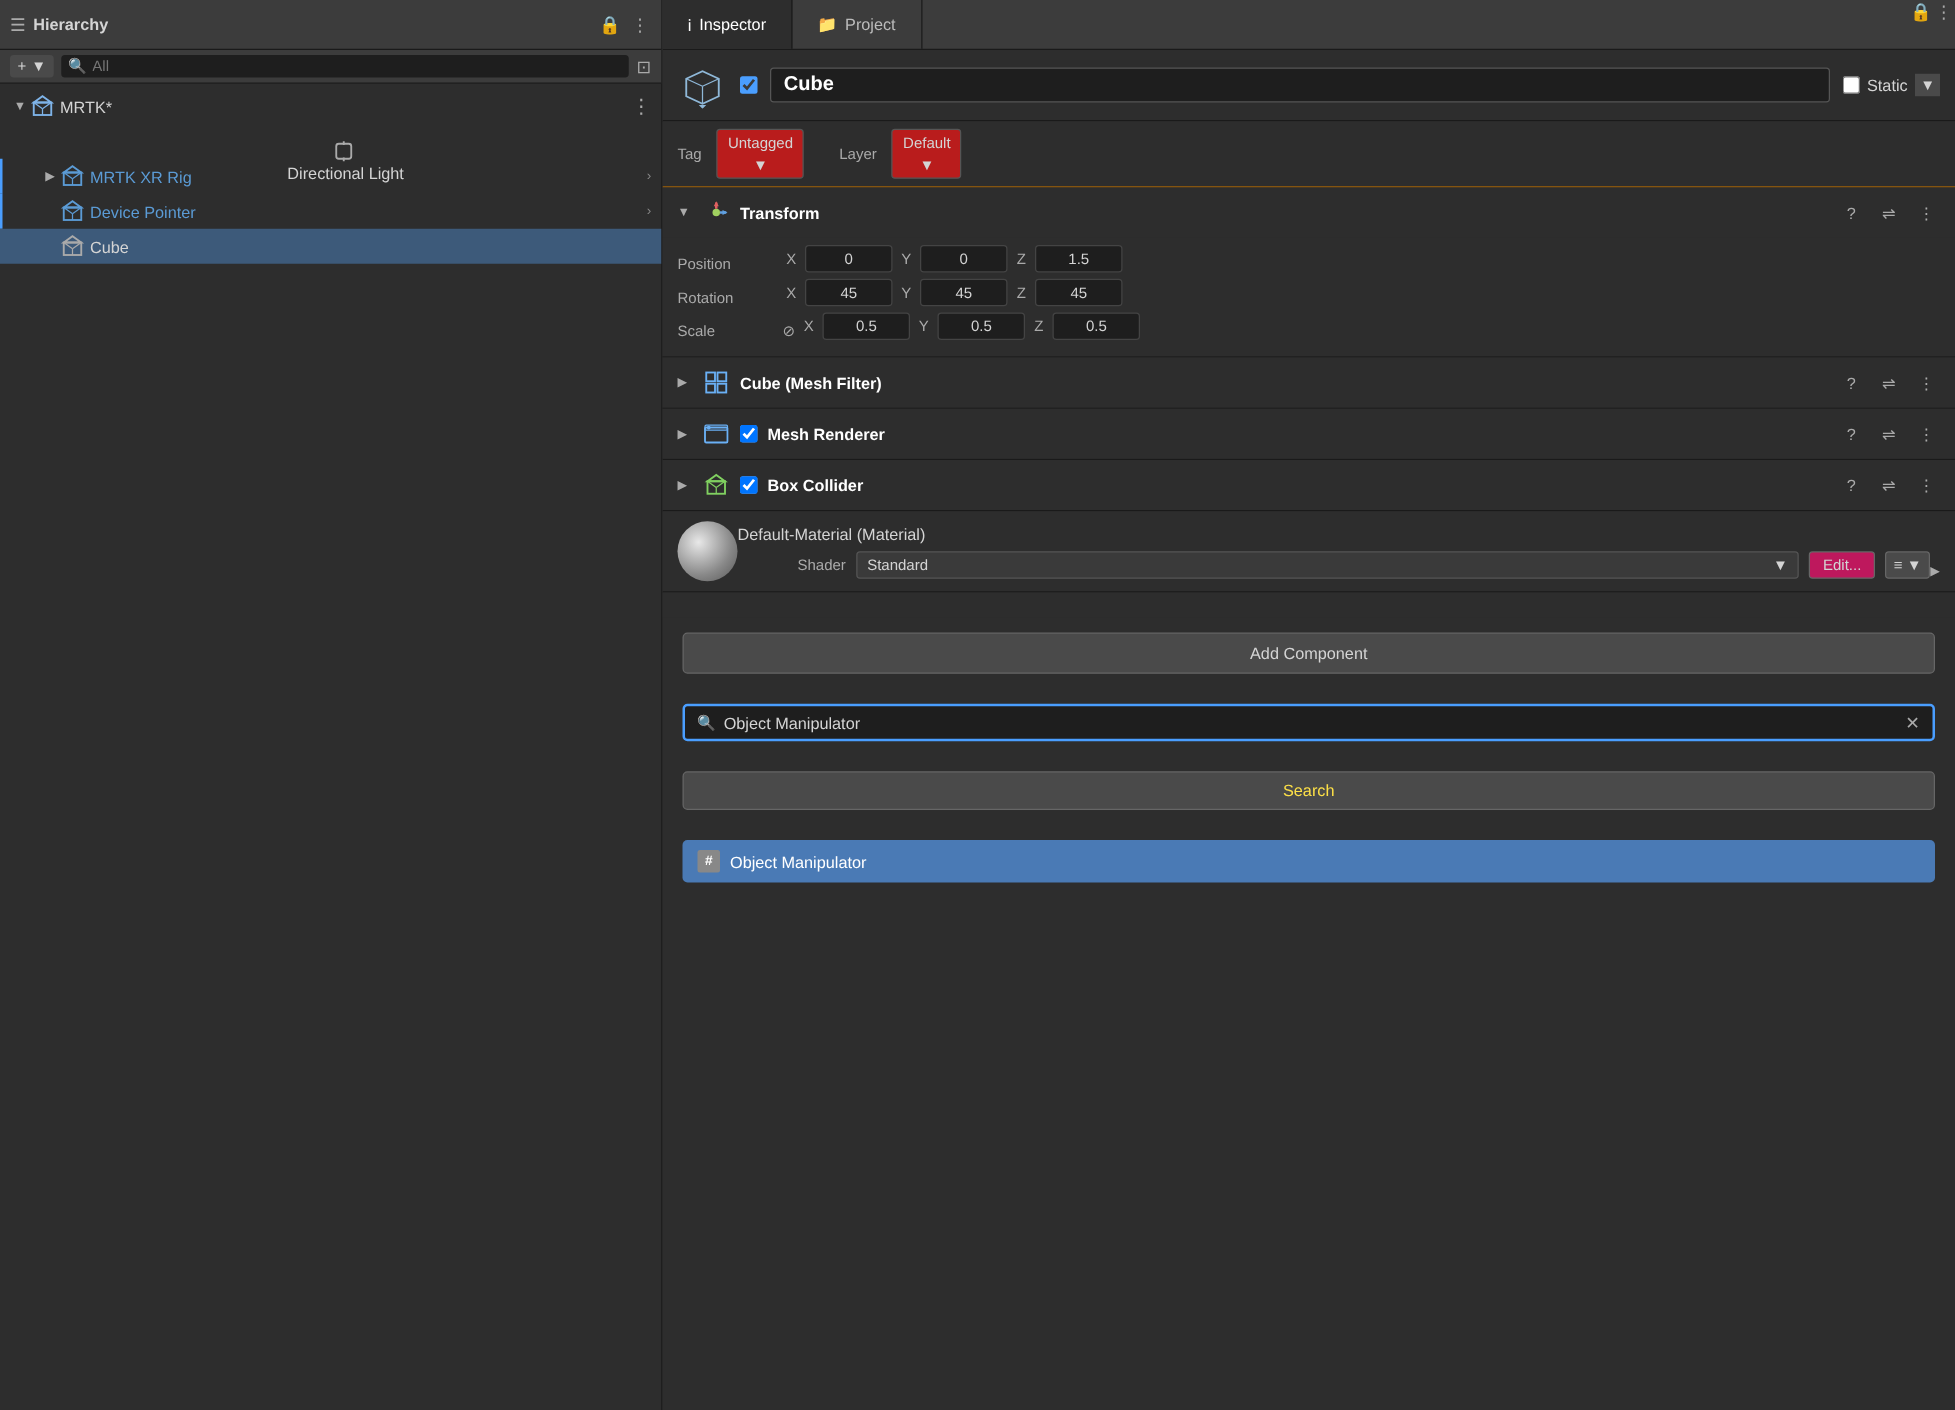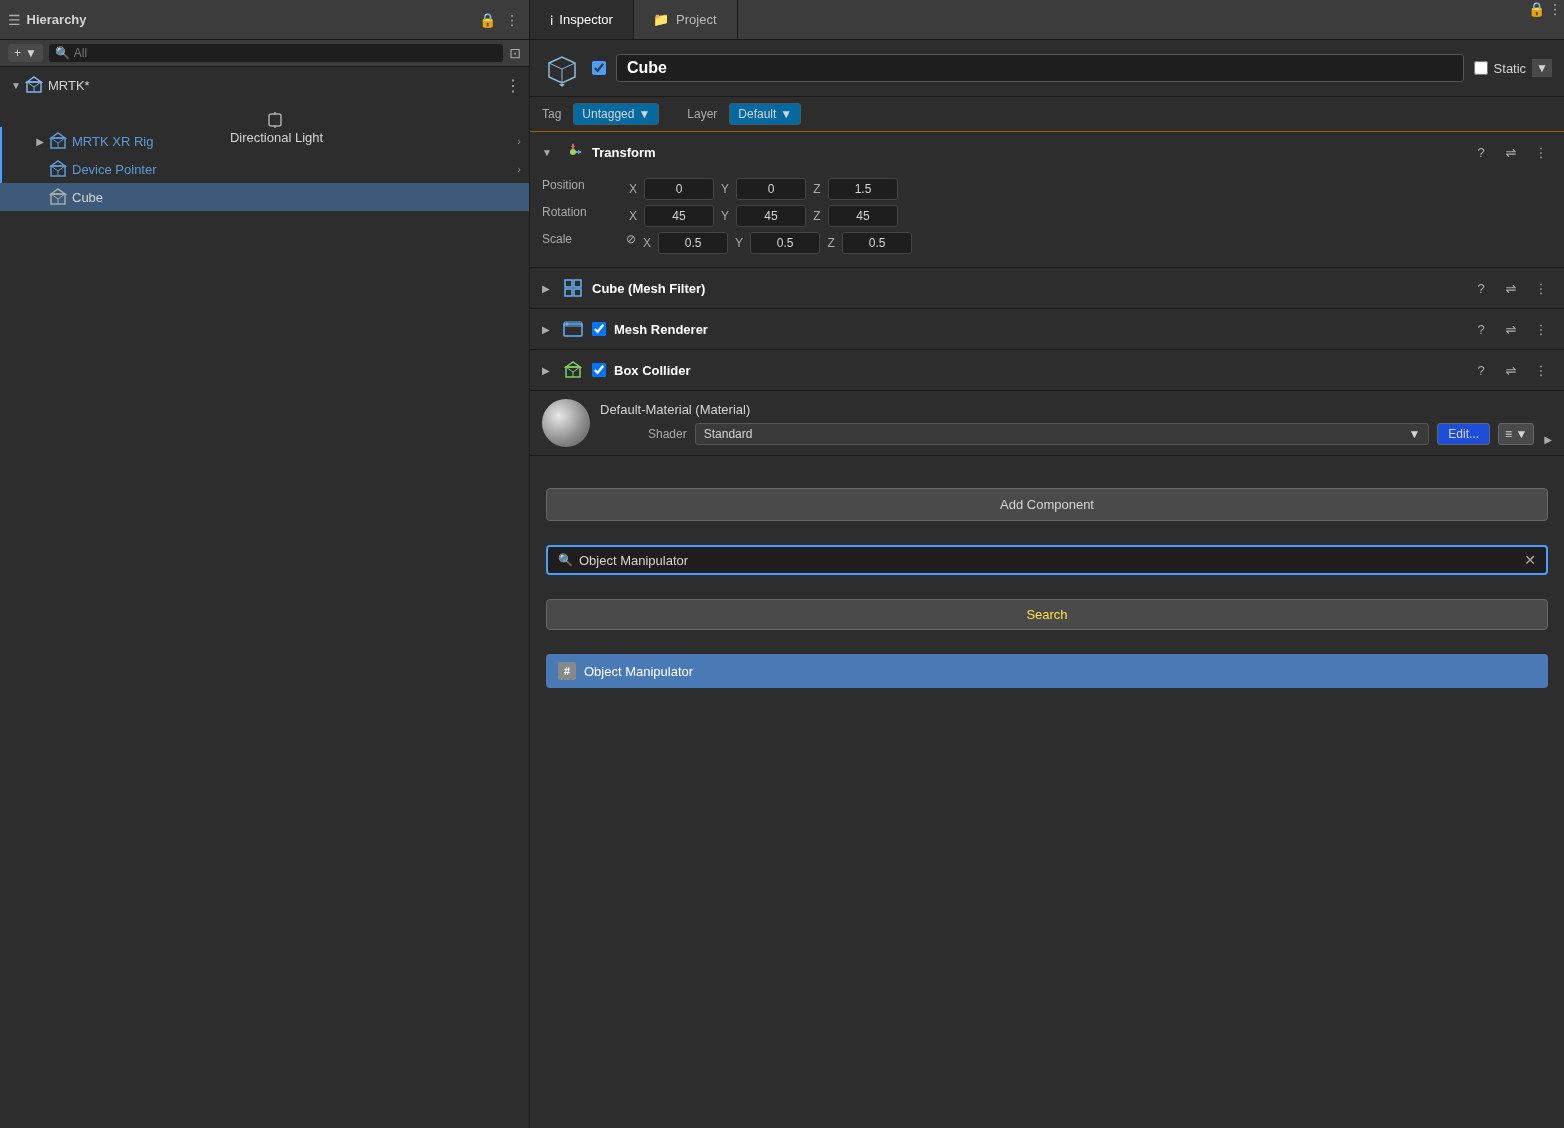--- a/index.html
+++ b/index.html
@@ -195,24 +195,24 @@
     .tag-layer-row {
       display: flex;
       align-items: center;
       padding: 6px 12px;
       gap: 12px;
       border-bottom: 1px solid #a16207;
       background: #2d2d2d;
     }
     .tag-label { color: #aaa; font-size: 12px; }
     .tag-dropdown {
-      background: #0369a1; border: 1px solid #555;
+      background: #b91c1c; border: 1px solid #555;
       border-radius: 3px; color: #d4d4d4;
       font-size: 12px; padding: 3px 8px; cursor: pointer;
-      display: flex; align-items: center; gap: 4px;
+      display: flex; align-items: center; gap: 4px; flex-direction: column;
     }
     .layer-label { color: #aaa; font-size: 12px; margin-left: 16px; }
 
     
     .component-section {
       border-bottom: 1px solid #1a1a1a;
     }
     .component-header {
       display: flex;
       align-items: center;
@@ -238,21 +238,21 @@
       display: flex; align-items: center; justify-content: center;
     }
 
     
     .transform-body {
       padding: 6px 12px 8px;
       background: #2d2d2d;
     }
     .transform-row {
       display: flex;
-      align-items: flex-start;
+      align-items: flex-end;
       margin-bottom: 5px;
       gap: 4px;
     }
     .transform-label {
       width: 80px; color: #aaa; font-size: 12px;
     }
     .axis-group {
       display: flex; align-items: center; gap: 4px; flex: 1;
     }
     .axis-label {
@@ -269,21 +269,20 @@
       text-align: center;
       outline: none;
     }
     .scale-link-icon { color: #aaa; font-size: 12px; }
 
     
     .material-row {
       display: flex;
       align-items: center;
       padding: 8px 12px;
-      gap: 10px;
       background: #2d2d2d;
       border-bottom: 1px solid #1a1a1a;
     }
     .material-sphere {
       width: 48px; height: 48px;
       border-radius: 50%;
       background: radial-gradient(circle at 35% 35%, #e8e8e8, #888 60%, #555);
       flex-shrink: 0;
     }
     .material-info { flex: 1; }
@@ -293,21 +292,21 @@
     }
     .shader-label { color: #aaa; font-size: 12px; margin-left: 48px; }
     .shader-dropdown {
       background: #3a3a3a; border: 1px solid #555;
       border-radius: 3px; color: #d4d4d4;
       font-size: 12px; padding: 3px 8px;
       display: flex; align-items: center; gap: 4px;
       cursor: pointer; flex: 1;
     }
     .edit-btn {
-      background: #1d4ed8; border: 1px solid #666;
+      background: #be185d; border: 1px solid #666;
       border-radius: 3px; color: #d4d4d4;
       font-size: 12px; padding: 3px 10px; cursor: pointer;
     }
     .shader-list-btn {
       background: #4a4a4a; border: 1px solid #666;
       border-radius: 3px; color: #d4d4d4;
       font-size: 12px; padding: 3px 6px; cursor: pointer;
     }
     .material-expand-arrow {
       color: #aaa; font-size: 10px; align-self: flex-end;

